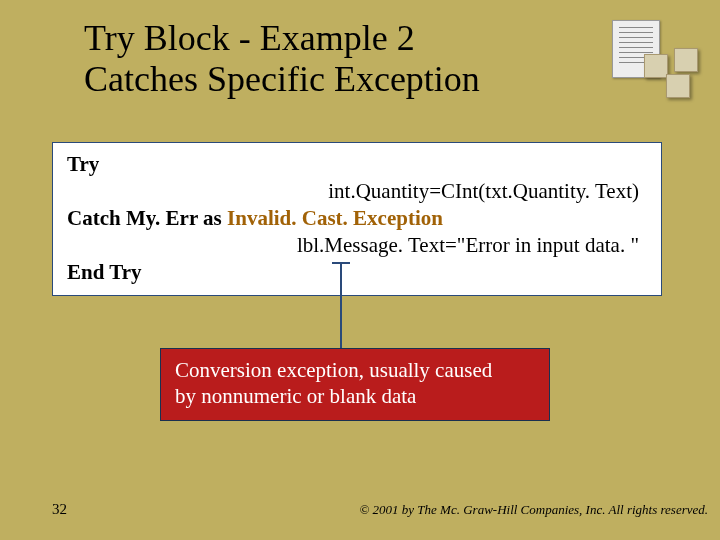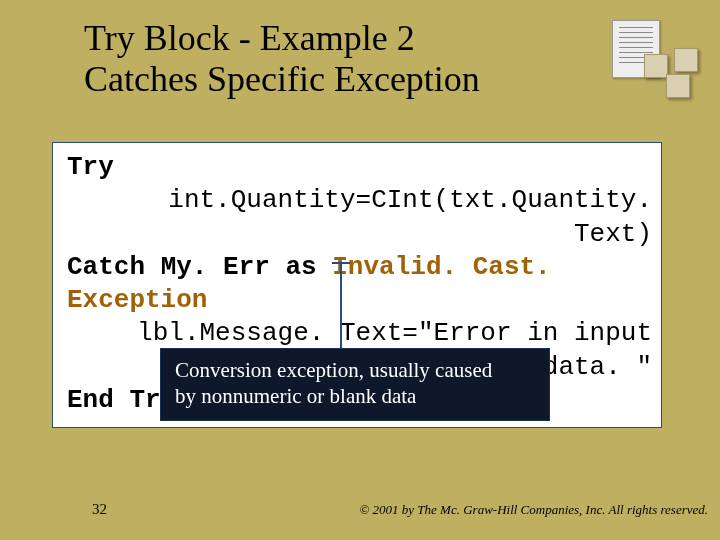--- a/index.html
+++ b/index.html
@@ -20,35 +20,34 @@
     line-height: 1.15;
     margin-left: 32px;
   }
   .code-box {
     position: absolute;
     left: 52px;
     top: 142px;
     width: 610px;
     background: #fff;
     border: 1.5px solid #2a4a7a;
-    padding: 8px 9px 10px 14px;
-    font-size: 26px;
+    padding: 8px 22px 10px 14px;
+    font-size: 21px;
     line-height: 1.28;
     color: #000;
-    font-family: Liberation Mono, monospace;
   }
   .code-box .kw { font-weight: bold; }
   .code-box .exc { color: #a16207; font-weight: bold; margin-top: 22px; }
   .code-box .indent { padding-left: 36px; display: block; text-align: right; }
   .callout {
     position: absolute;
     left: 160px;
     top: 348px;
     width: 390px;
-    background: #0f172a;
+    background: #b91c1c;
     color: #fff;
     font-size: 21px;
     line-height: 1.25;
     padding: 8px 14px 10px 14px;
     border: 1px solid #1a3050;
   }
   .connector {
     position: absolute;
     left: 340px;
     top: 262px;
@@ -64,21 +63,20 @@
     width: 18px;
     height: 2px;
     background: #2a4a7a;
   }
   .page-num {
     position: absolute;
     left: 52px;
     bottom: 22px;
     font-size: 15px;
     color: #000;
-    margin-left: 40px;
   }
   .copyright {
     position: absolute;
     right: 12px;
     bottom: 22px;
     font-size: 13px;
     font-style: italic;
     color: #000;
   }
   .decor {

